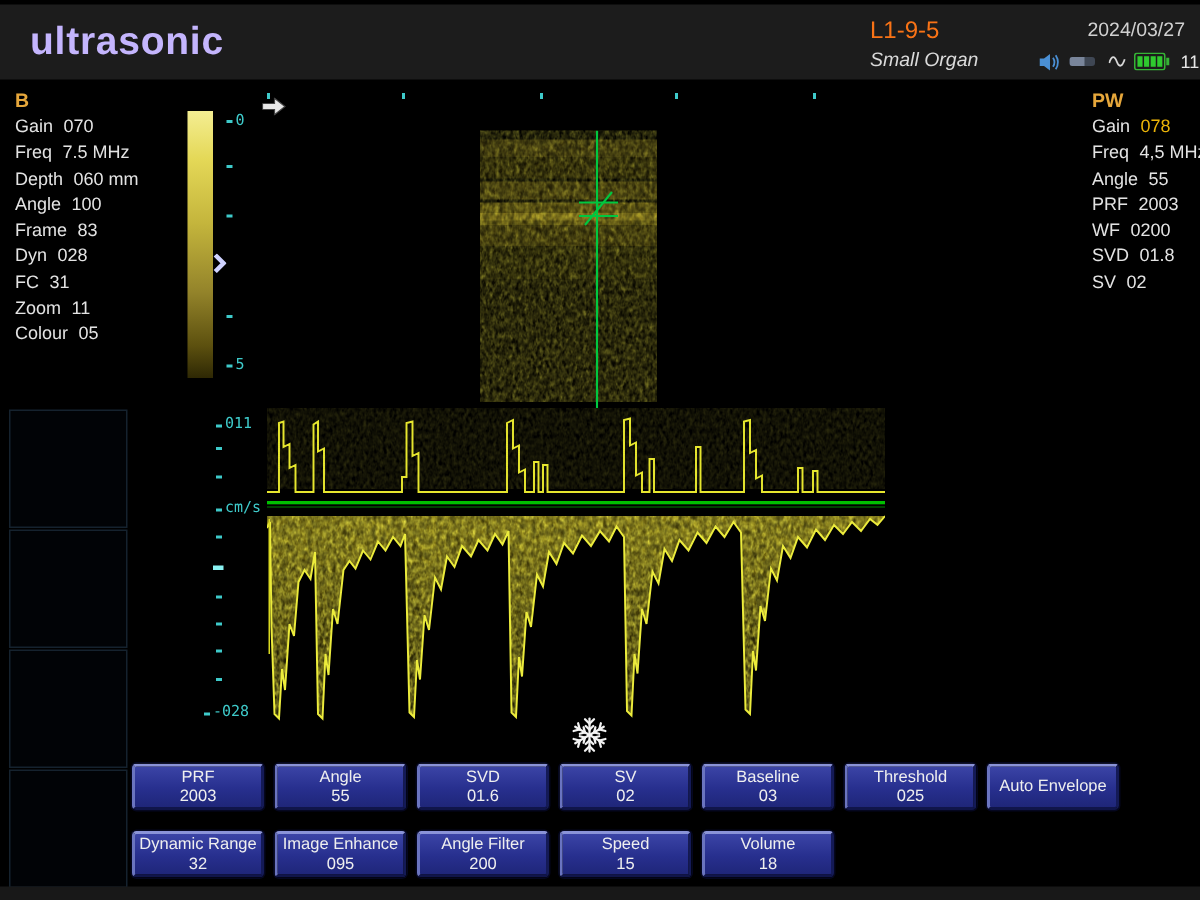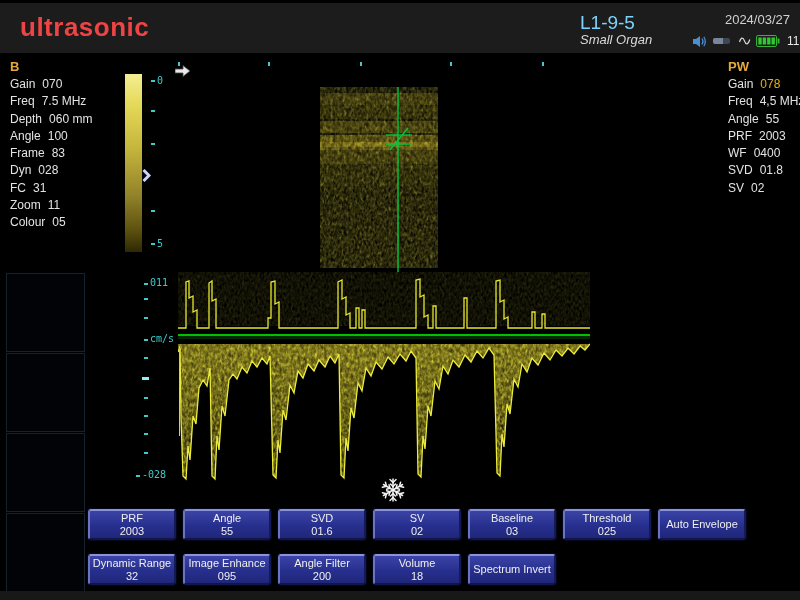--- a/index.html
+++ b/index.html
@@ -1,21 +1,21 @@
 <!DOCTYPE html>
 <html><head>
 <meta charset="utf-8">
 <style>
   html,body{margin:0;padding:0;background:#000;}
   .screen{position:relative;width:800px;height:600px;background:#000;overflow:hidden;
           font-family:"Liberation Sans","DejaVu Sans",sans-serif;color:#e6e6e6;}
   
   .topbar{position:absolute;left:0;top:3px;width:800px;height:50px;background:#1c1c1c;}
-  .logo{position:absolute;left:20px;top:9px;font-size:26px;font-weight:bold;color:#ef4444;letter-spacing:.5px;}
-  .probe{position:absolute;left:580px;top:9px;font-size:19px;color:#7dd3fc;}
+  .logo{position:absolute;left:20px;top:9px;font-size:26px;font-weight:bold;color:#c4b5fd;letter-spacing:.5px;}
+  .probe{position:absolute;left:580px;top:9px;font-size:16px;color:#f97316;}
   .preset{position:absolute;left:580px;top:29px;font-size:13px;color:#dadada;font-style:italic;}
   .date{position:absolute;right:10px;top:9px;font-size:13px;color:#d0d0d0;}
   .statusrow{position:absolute;left:693px;top:30px;height:16px;display:flex;align-items:center;gap:5px;}
   .volbar{width:17px;height:6px;background:#3f4754;border-radius:2px;position:relative;overflow:hidden;}
   .volbar .fill{position:absolute;left:0;top:0;height:100%;width:60%;background:#79859a;}
   .clock{font-size:12px;color:#e8e8e8;white-space:pre;margin-left:2px;}
   
   .bpanel{position:absolute;left:10px;top:59px;font-size:12px;}
   .pwpanel{position:absolute;left:728px;top:59px;font-size:12px;}
   .ptitle{color:#e6a73b;font-weight:bold;font-size:13px;height:18px;}
@@ -111,21 +111,21 @@
     <div class="pline"><span class="plabel">Zoom</span><span class="pvalue">11</span></div>
     <div class="pline"><span class="plabel">Colour</span><span class="pvalue">05</span></div>
   </div>
 
   <div class="pwpanel">
     <div class="ptitle">PW</div>
     <div class="pline"><span class="plabel">Gain</span><span class="pvalue green">078</span></div>
     <div class="pline"><span class="plabel">Freq</span><span class="pvalue">4,5 MHz</span></div>
     <div class="pline"><span class="plabel">Angle</span><span class="pvalue">55</span></div>
     <div class="pline"><span class="plabel">PRF</span><span class="pvalue">2003</span></div>
-    <div class="pline"><span class="plabel">WF</span><span class="pvalue">0400</span></div>
+    <div class="pline"><span class="plabel">WF</span><span class="pvalue">0200</span></div>
     <div class="pline"><span class="plabel">SVD</span><span class="pvalue">01.8</span></div>
     <div class="pline"><span class="plabel">SV</span><span class="pvalue">02</span></div>
   </div>
 
   <div class="colorbar"></div>
   <div class="tick h" style="left:151px;top:80px"></div>
   <div class="rlabel" style="left:157px;top:76px">0</div>
   <div class="tick h" style="left:151px;top:110px"></div>
   <div class="tick h" style="left:151px;top:143px"></div>
   <div class="tick h" style="left:151px;top:210px"></div>
@@ -286,22 +286,23 @@
       </div>
     <div class="btn">
         <span class="btn-label">Image Enhance</span>
         <span class="btn-value">095</span>
       </div>
     <div class="btn">
         <span class="btn-label">Angle Filter</span>
         <span class="btn-value">200</span>
       </div>
     <div class="btn">
+        <span class="btn-label">Speed</span>
+        <span class="btn-value">15</span>
+      </div>
+    <div class="btn">
         <span class="btn-label">Volume</span>
         <span class="btn-value">18</span>
       </div>
-    <div class="btn">
-        <span class="btn-label">Spectrum Invert</span>
-      </div>
   </div>
 
   <div class="bottomstrip"></div>
 </div>
 
 </body></html>

